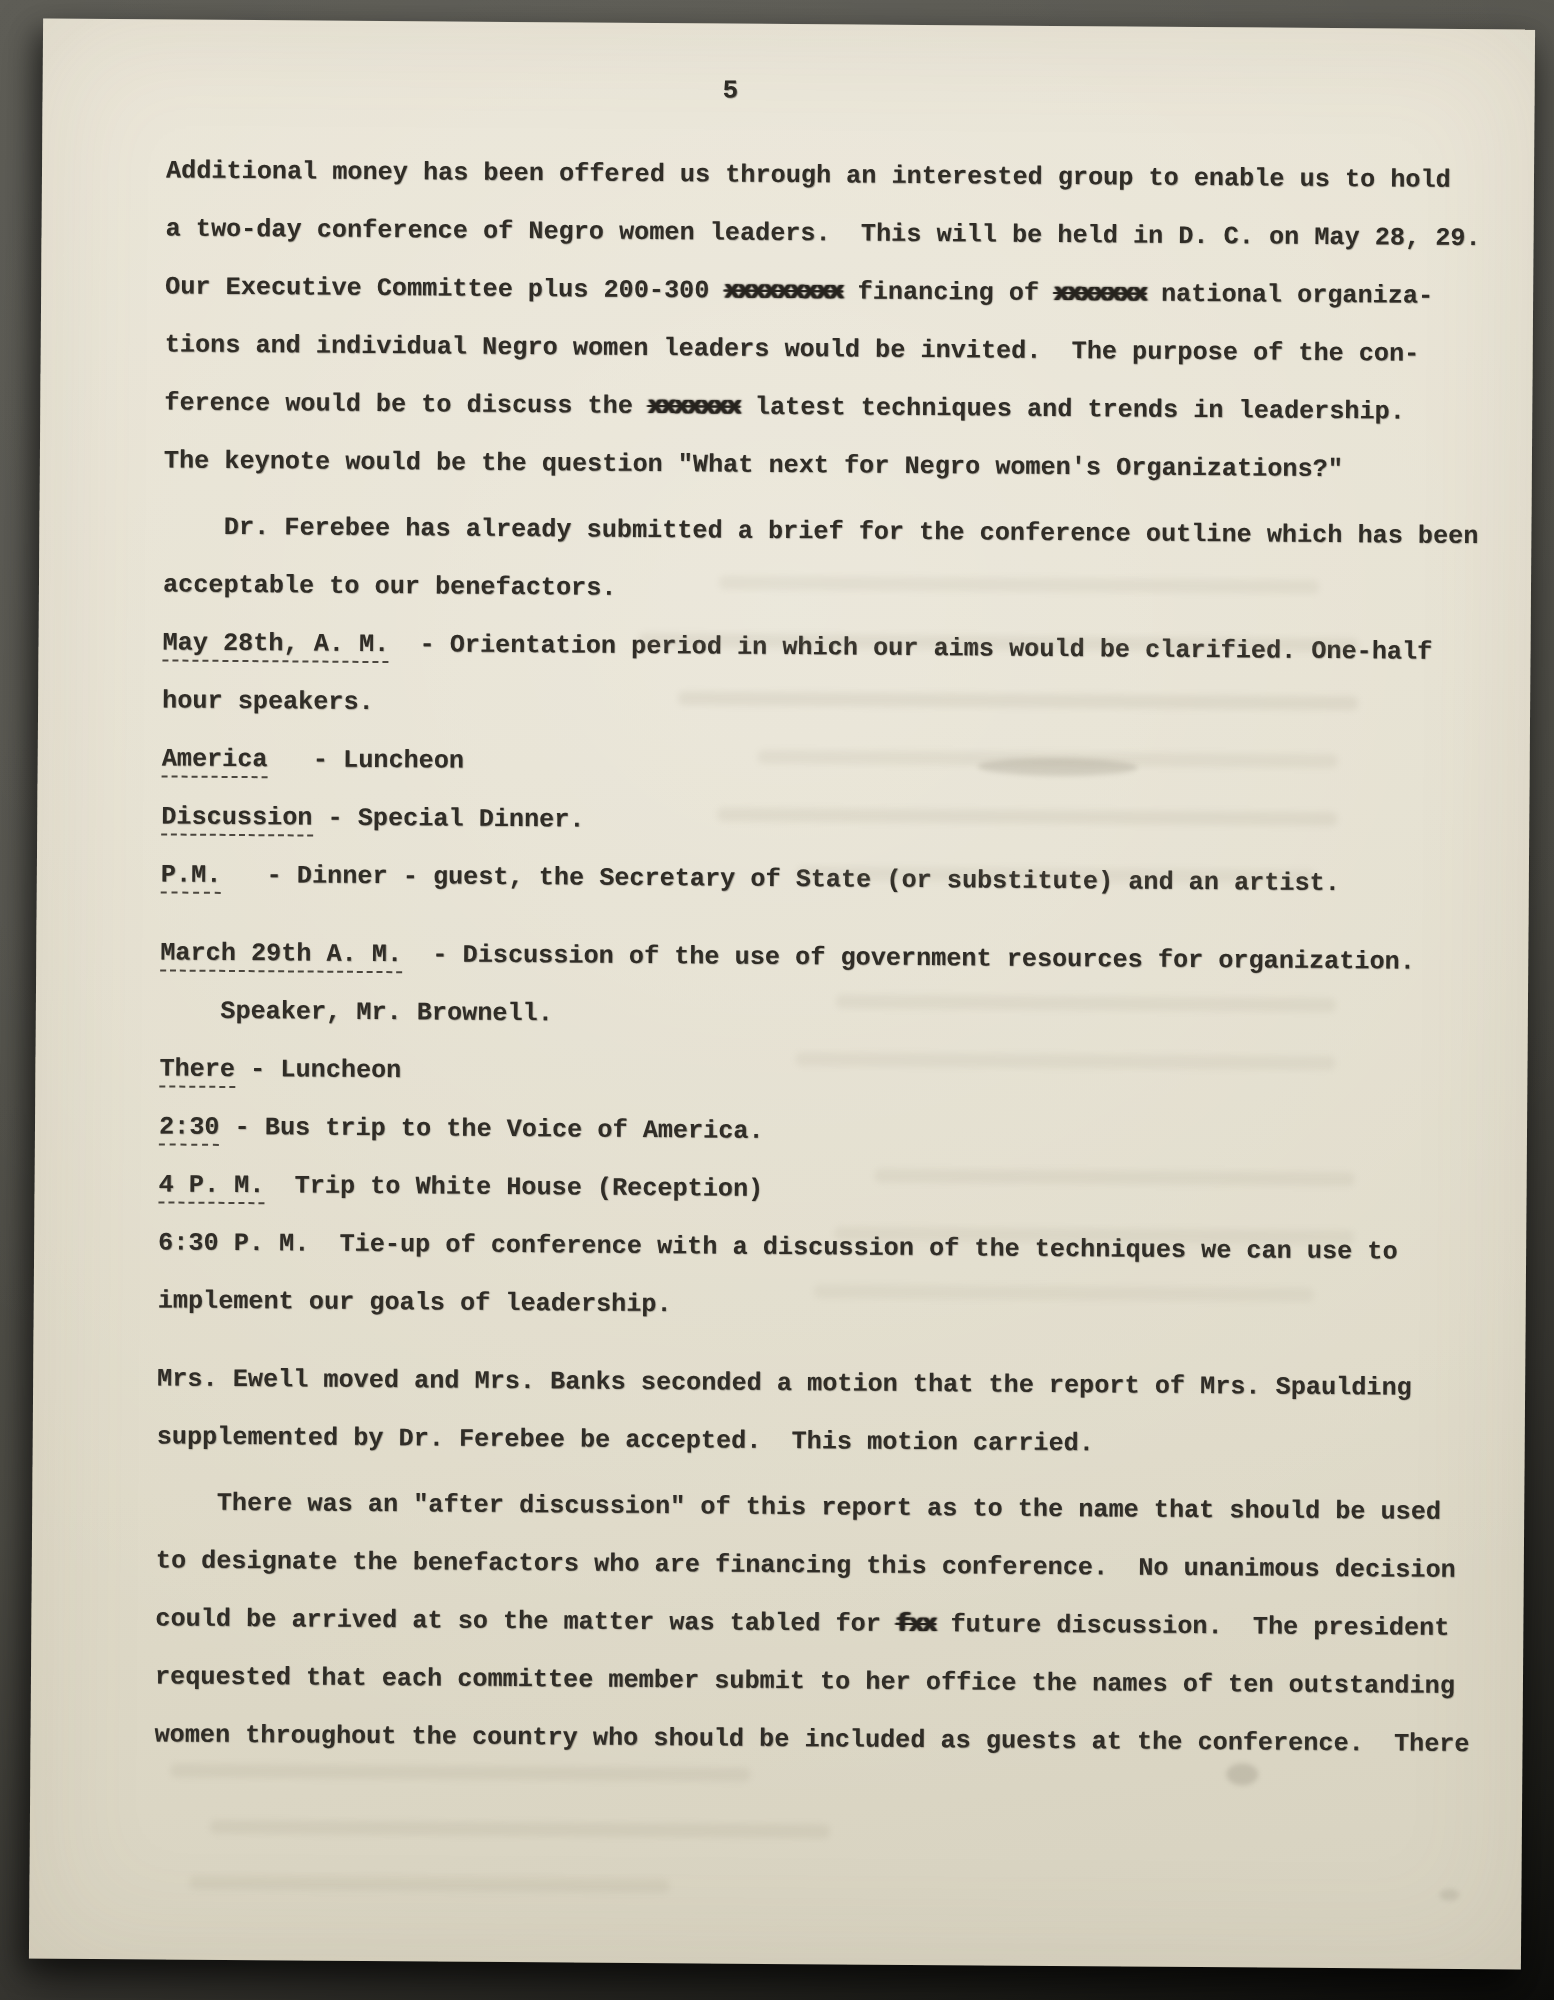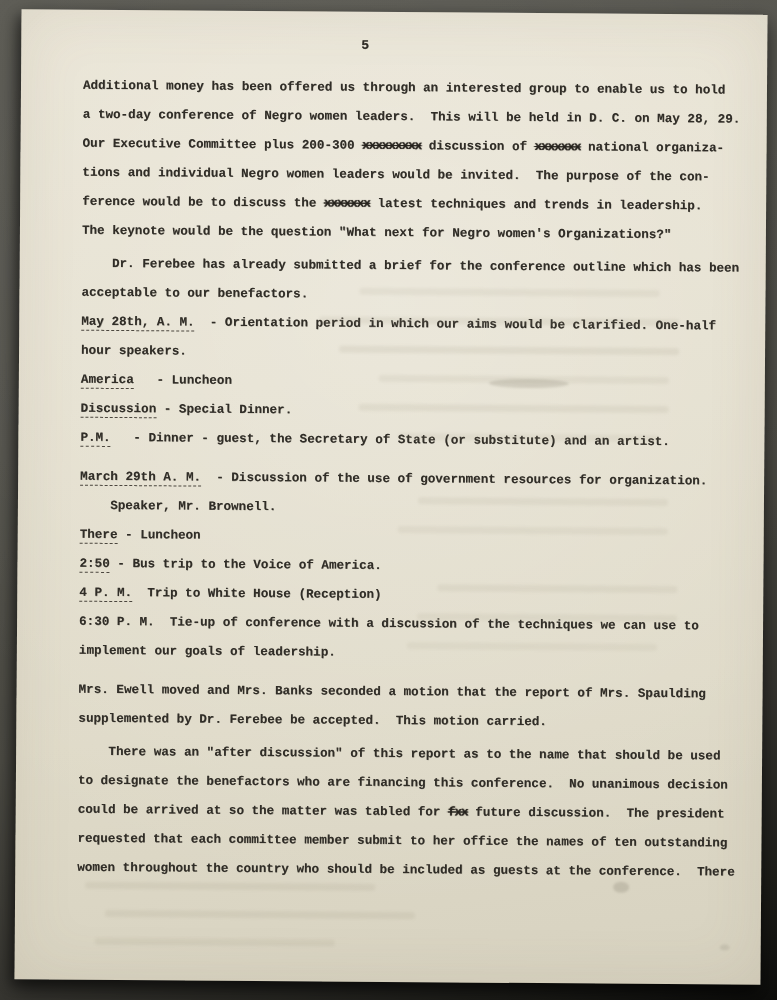--- a/index.html
+++ b/index.html
@@ -27,53 +27,53 @@
   .content{
     position:absolute;top:62px;left:62px;width:672px;
     font-size:12.6px;color:#302d27;font-weight:600;
     text-shadow:0.3px 0.3px 0.5px rgba(45,40,33,0.45);
   }
   .line{white-space:pre;line-height:29px;height:29px;}
   .line.gap-para{margin-top:4px;}
   .line.gap-section{margin-top:10px;}
   .ul{border-bottom:1.6px dashed rgba(48,44,36,0.85);padding-bottom:1px;text-align:right;}
   .ov{
-    font-weight:400;letter-spacing:-1px;color:#262югу31;
+    font-weight:700;letter-spacing:-1px;color:#262югу31;
     color:#27241f;text-decoration:line-through;
     text-shadow:0.6px 0 0.7px rgba(35,31,25,0.9), -0.6px 0 0.7px rgba(35,31,25,0.9);
   }
   .smudge{position:absolute;background:#968f79;border-radius:3px;filter:blur(1.6px);}
   .blot{position:absolute;background:#7d7767;border-radius:50%;filter:blur(1.2px);}
 </style>
 </head>
 <body>
 
 <div class="scene">
   <div class="paper">
 
     <div class="page-number">5</div>
 
     <div class="content">
         <div class="line"><span>Additional money has been offered us through an interested group to enable us to hold</span></div>
         <div class="line"><span>a two-day conference of Negro women leaders.  This will be held in D. C. on May 28, 29.</span></div>
-        <div class="line"><span>Our Executive Committee plus 200-300 </span><span class="ov">xxxxxxxxx</span><span> discussion of </span><span class="ov">xxxxxxx</span><span> national organiza-</span></div>
+        <div class="line"><span>Our Executive Committee plus 200-300 </span><span class="ov">xxxxxxxxx</span><span> financing of </span><span class="ov">xxxxxxx</span><span> national organiza-</span></div>
         <div class="line"><span>tions and individual Negro women leaders would be invited.  The purpose of the con-</span></div>
         <div class="line"><span>ference would be to discuss the </span><span class="ov">xxxxxxx</span><span> latest techniques and trends in leadership.</span></div>
         <div class="line"><span>The keynote would be the question "What next for Negro women's Organizations?"</span></div>
         <div class="line gap-para"><span>    Dr. Ferebee has already submitted a brief for the conference outline which has been</span></div>
         <div class="line"><span>acceptable to our benefactors.</span></div>
         <div class="line"><span class="ul">May 28th, A. M.</span><span>  - Orientation period in which our aims would be clarified. One-half</span></div>
         <div class="line"><span>hour speakers.</span></div>
         <div class="line"><span class="ul">America</span><span>   - Luncheon</span></div>
         <div class="line"><span class="ul">Discussion</span><span> - Special Dinner.</span></div>
         <div class="line"><span class="ul">P.M.</span><span>   - Dinner - guest, the Secretary of State (or substitute) and an artist.</span></div>
         <div class="line gap-section"><span class="ul">March 29th A. M.</span><span>  - Discussion of the use of government resources for organization.</span></div>
         <div class="line"><span>    Speaker, Mr. Brownell.</span></div>
         <div class="line"><span class="ul">There</span><span> - Luncheon</span></div>
-        <div class="line"><span class="ul">2:50</span><span> - Bus trip to the Voice of America.</span></div>
+        <div class="line"><span class="ul">2:30</span><span> - Bus trip to the Voice of America.</span></div>
         <div class="line"><span class="ul">4 P. M.</span><span>  Trip to White House (Reception)</span></div>
         <div class="line"><span>6:30 P. M.  Tie-up of conference with a discussion of the techniques we can use to</span></div>
         <div class="line"><span>implement our goals of leadership.</span></div>
         <div class="line gap-section"><span>Mrs. Ewell moved and Mrs. Banks seconded a motion that the report of Mrs. Spaulding</span></div>
         <div class="line"><span>supplemented by Dr. Ferebee be accepted.  This motion carried.</span></div>
         <div class="line gap-para"><span>    There was an "after discussion" of this report as to the name that should be used</span></div>
         <div class="line"><span>to designate the benefactors who are financing this conference.  No unanimous decision</span></div>
         <div class="line"><span>could be arrived at so the matter was tabled for </span><span class="ov">fxx</span><span> future discussion.  The president</span></div>
         <div class="line"><span>requested that each committee member submit to her office the names of ten outstanding</span></div>
         <div class="line"><span>women throughout the country who should be included as guests at the conference.  There</span></div>

